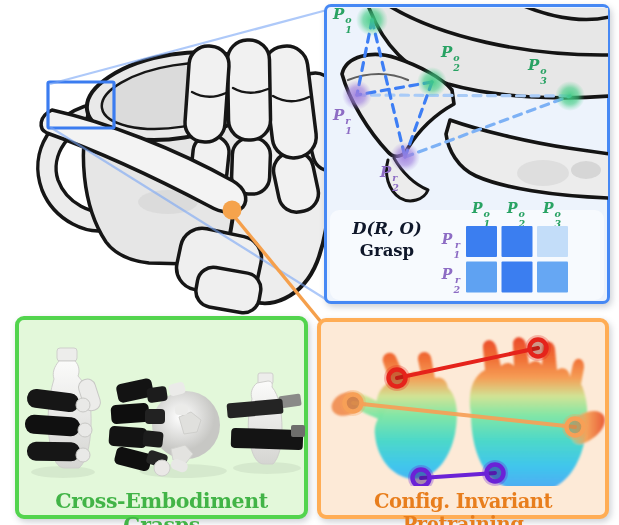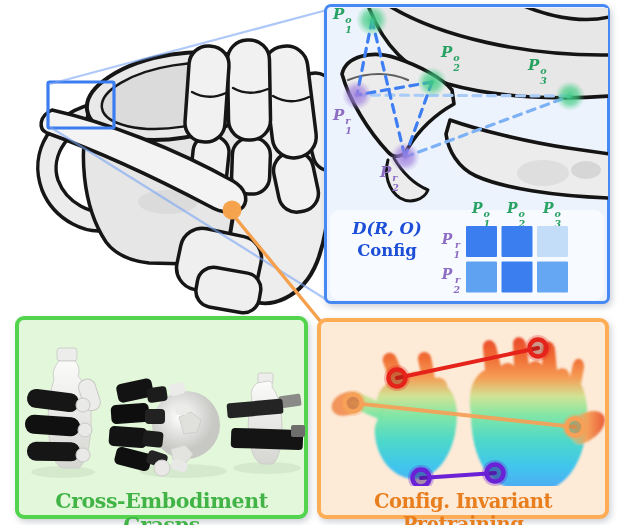--- a/index.html
+++ b/index.html
@@ -29,21 +29,21 @@
         white-space:nowrap;font-family:"DejaVu Serif","Liberation Serif",serif;}
   .plab .ss{display:inline-flex;flex-direction:column;font-size:9.5px;line-height:1;
             vertical-align:-4px;margin-left:1px;}
   .plab-green{color:#28a263;}
   .plab-purple{color:#8d6cc4;}
   .plab-center{transform:translateX(-50%);}
   .plab-right{text-align:right;}
 
   
   .repr-block{position:absolute;left:331px;top:218px;width:112px;text-align:center;
-              color:#1d4ed8;font-weight:bold;font-size:16.5px;line-height:1.32;}
+              color:#0f172a;font-weight:bold;font-size:16.5px;line-height:1.32;}
   .repr-formula{font-style:italic;}
   .matrix-backdrop{position:absolute;left:330px;top:210px;width:274px;height:90px;
                    background:rgba(255,255,255,.55);border-radius:9px;}
 </style>
 </head>
 <body>
 
 <div class="page">
 
   <svg class="abs" style="left:0;top:0" width="619" height="525" viewBox="0 0 619 525">
@@ -178,21 +178,21 @@
   </div>
   <div class="plab plab-purple" style="left:380px;top:165px">
     <span>P</span><span class="ss">
         <span>r</span>
         <span>2</span>
       </span>
   </div>
 
   <div class="repr-block">
     <div class="repr-formula">D(R, O)</div>
-    <div>Config</div>
+    <div>Grasp</div>
   </div>
 
   <div class="plab plab-green plab-center" style="left:481px;top:201px;font-size:14px">
     <span>P</span><span class="ss">
         <span>o</span>
         <span>1</span>
       </span>
   </div>
   <div class="plab plab-green plab-center" style="left:516px;top:201px;font-size:14px">
     <span>P</span><span class="ss">

